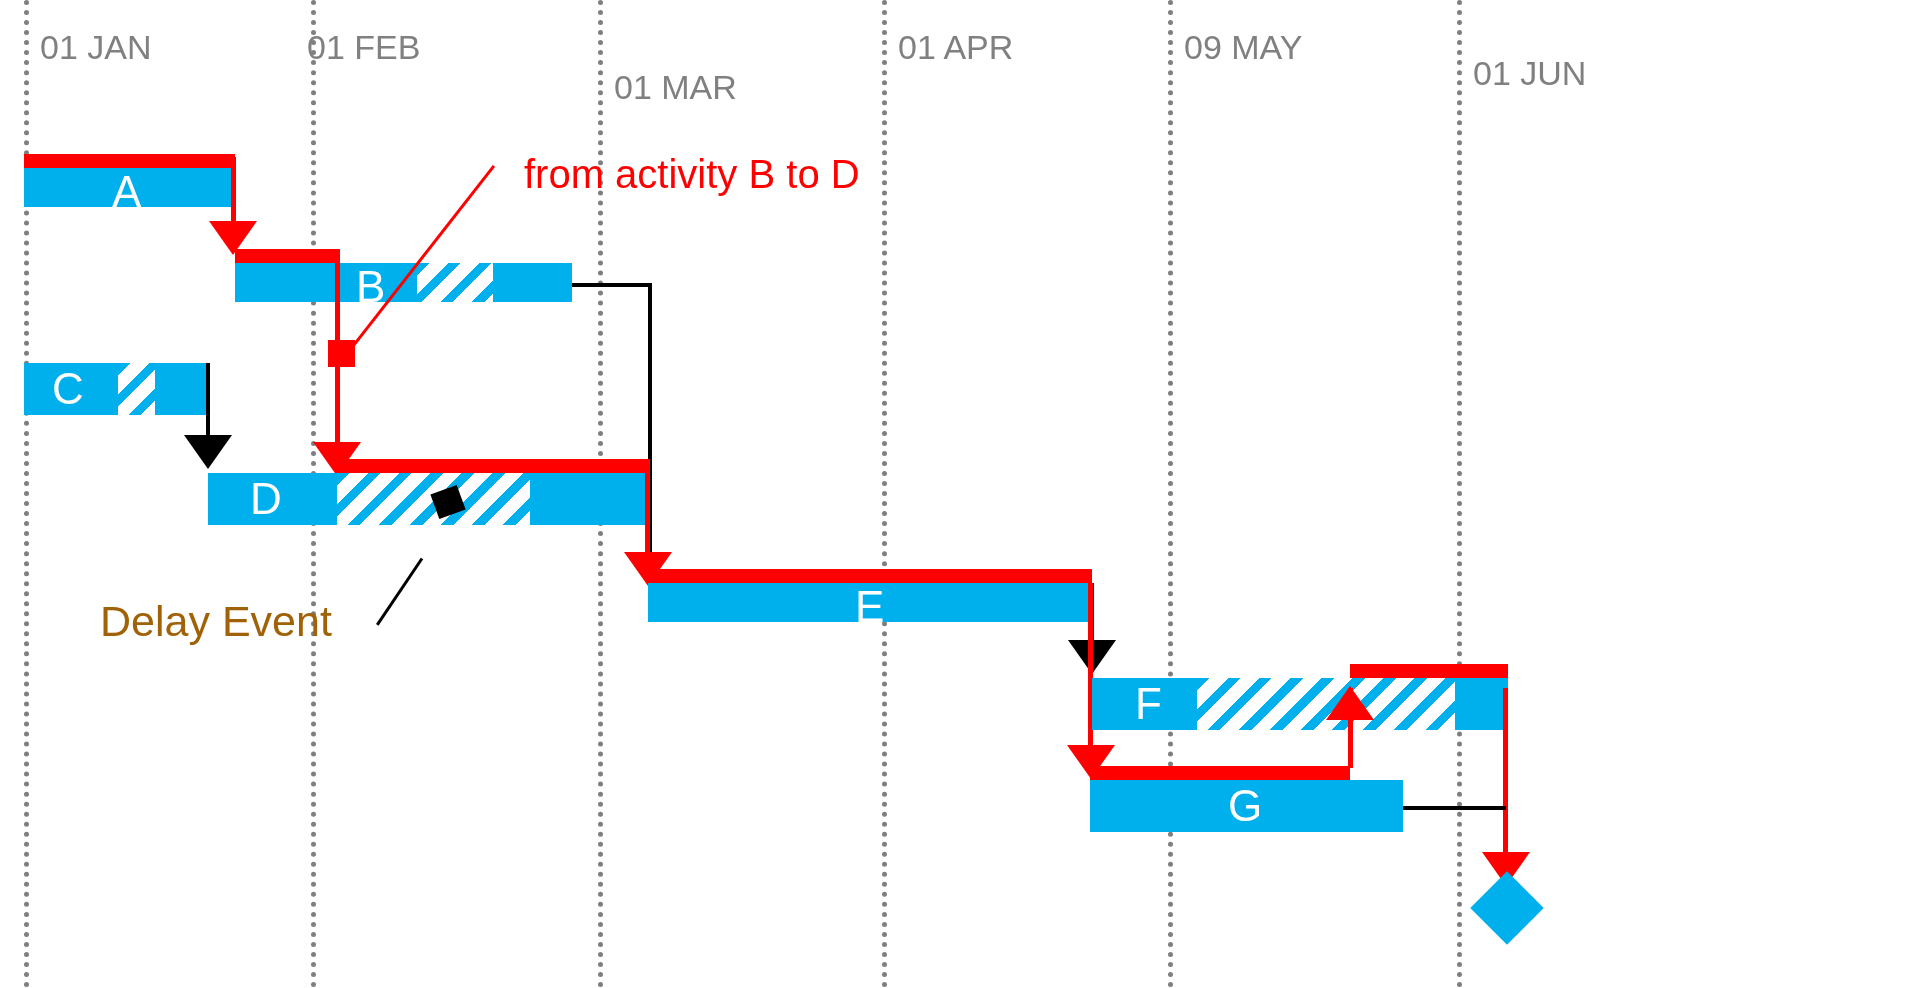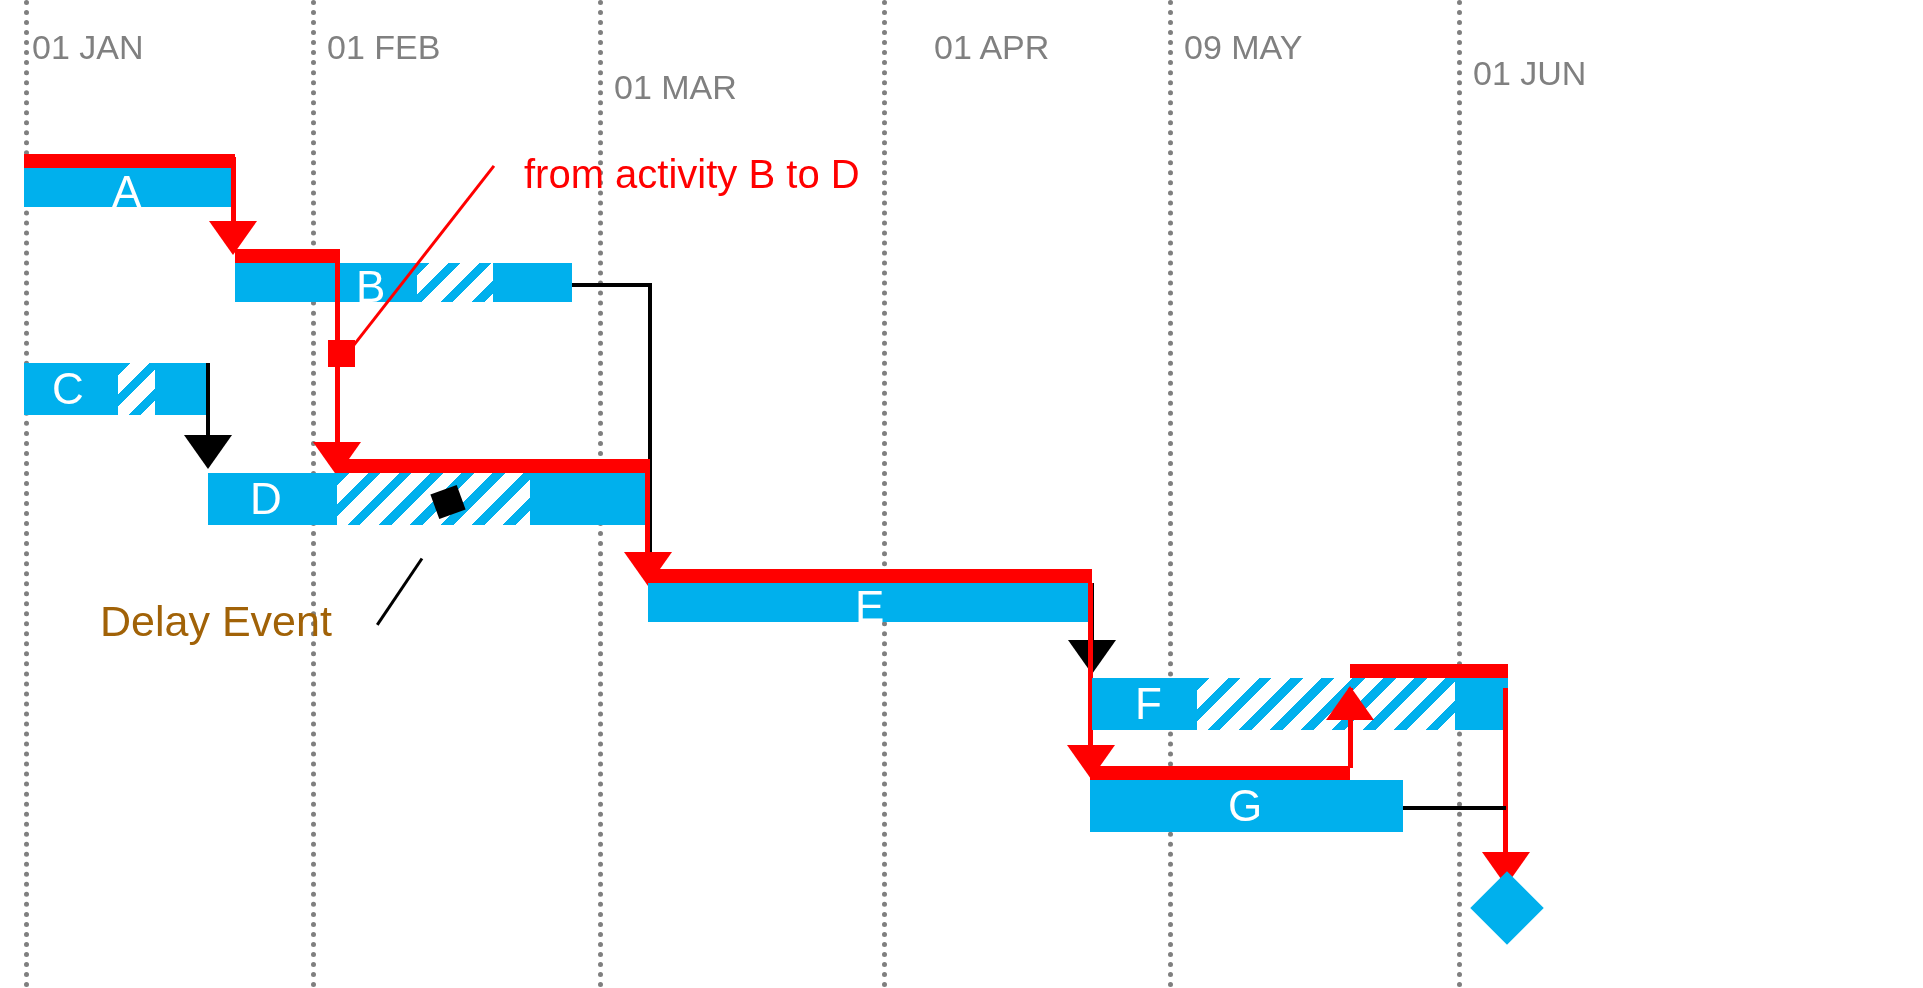--- a/index.html
+++ b/index.html
@@ -47,24 +47,24 @@
 
 <div id="stage">
 
   <div class="gridline" style="left:24px;  height:988px;"></div>
   <div class="gridline" style="left:311px; height:988px;"></div>
   <div class="gridline" style="left:598px; height:988px;"></div>
   <div class="gridline" style="left:882px; height:988px;"></div>
   <div class="gridline" style="left:1168px;height:988px;"></div>
   <div class="gridline" style="left:1457px;height:988px;"></div>
 
-  <div class="datelabel" style="left:32px;  top:30px;text-align:center;">01 JAN</div>
-  <div class="datelabel" style="left:327px; top:30px;text-align:center;">01 FEB</div>
+  <div class="datelabel" style="left:40px;  top:30px;text-align:center;">01 JAN</div>
+  <div class="datelabel" style="left:307px; top:30px;text-align:center;">01 FEB</div>
   <div class="datelabel" style="left:614px; top:30px;margin-top:40px;">01 MAR</div>
-  <div class="datelabel" style="left:898px; top:30px;margin-left:36px;">01 APR</div>
+  <div class="datelabel" style="left:898px; top:30px;">01 APR</div>
   <div class="datelabel" style="left:1184px;top:30px;">09 MAY</div>
   <div class="datelabel" style="left:1473px;top:36px;margin-top:20px;">01 JUN</div>
 
   <div class="bar" style="left:24px; top:168px; width:211px; height:39px;">
     <div class="blue"></div>
     <div class="crit" style="left:0; width:211px;"></div>
   </div>
   <div class="barlabel" style="left:112px; top:170px;">A</div>
 
   <div class="vline-red" style="left:231px; top:157px; height:76px;"></div>

